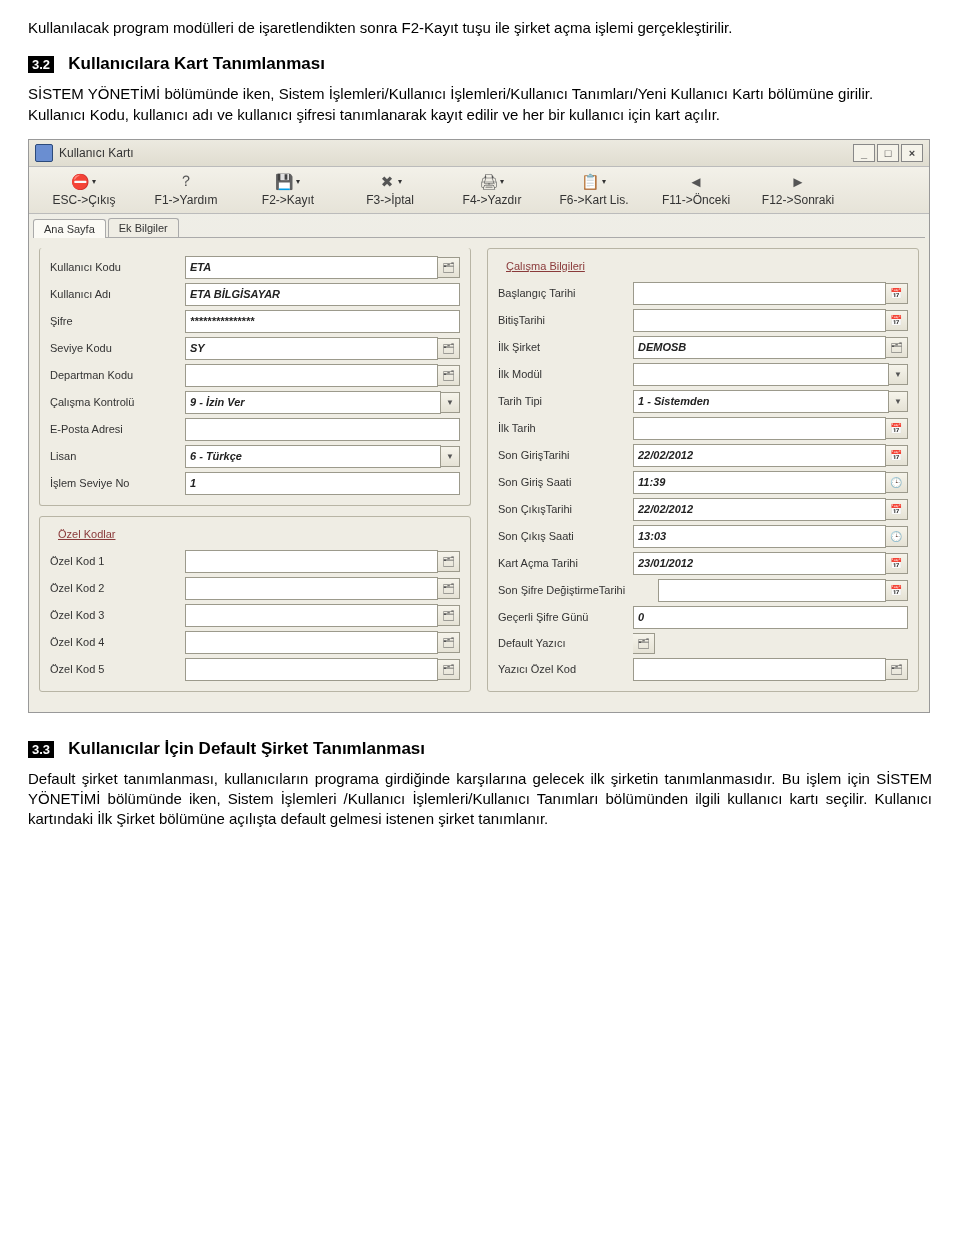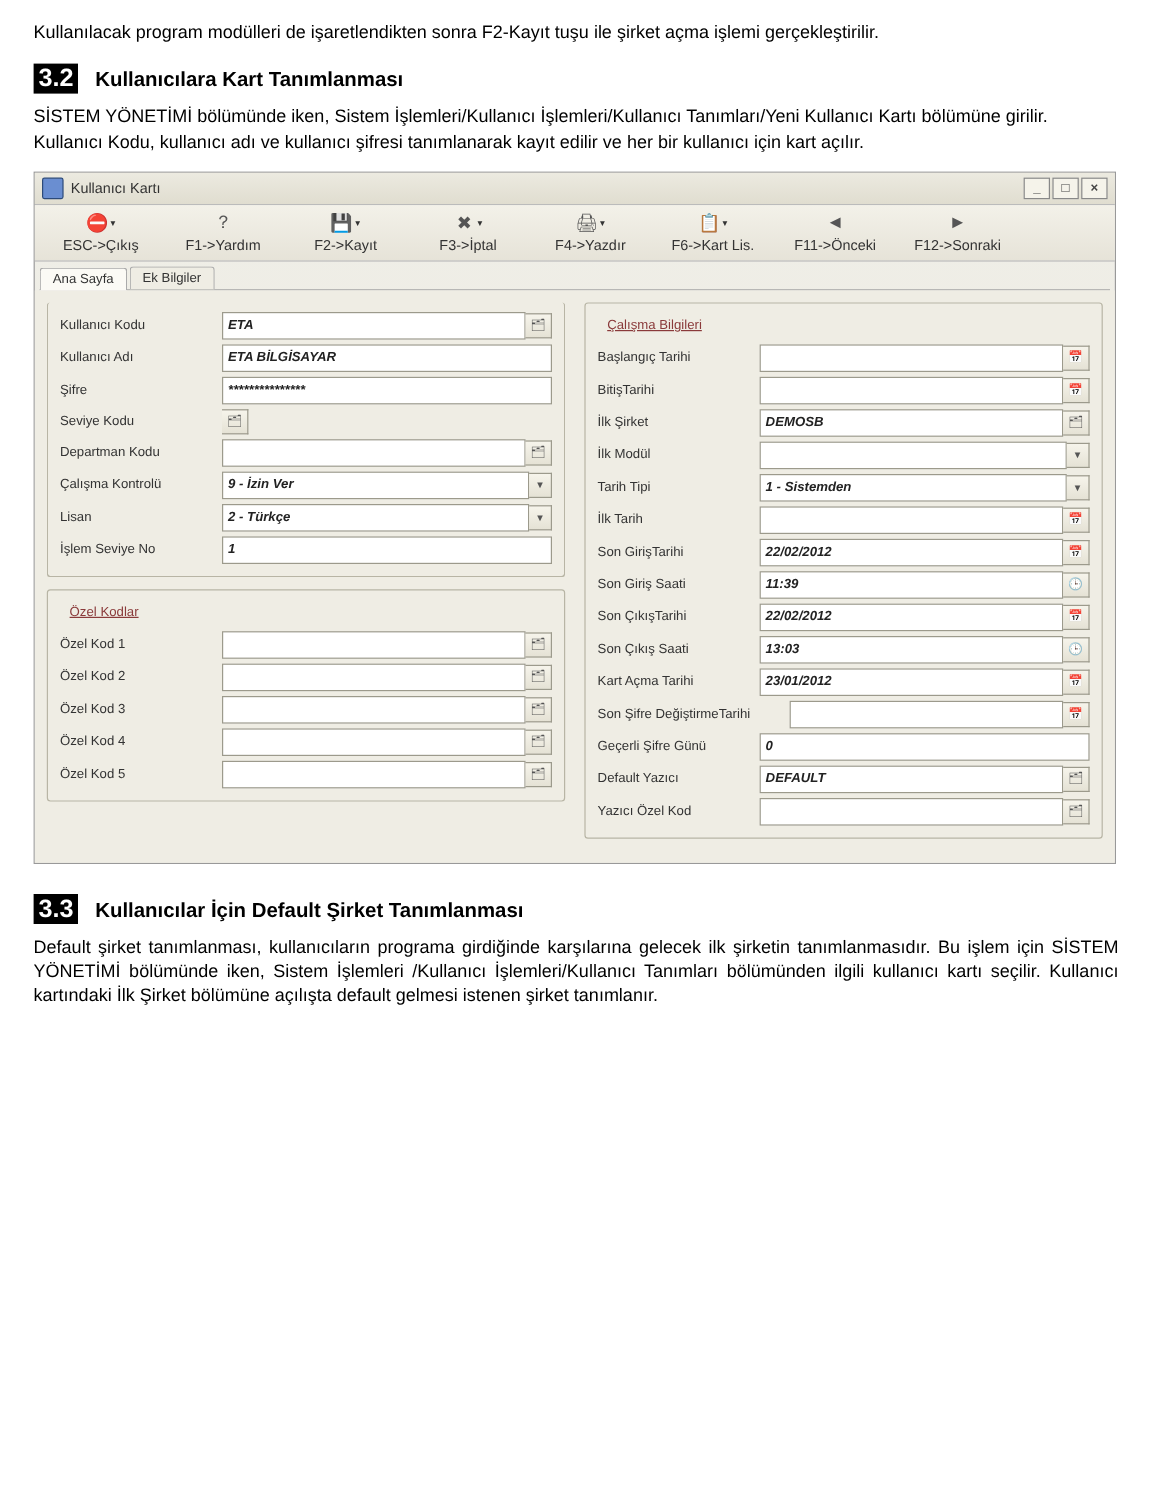--- a/index.html
+++ b/index.html
@@ -6,21 +6,21 @@
     font-family: Arial, sans-serif;
     background: #fff;
     margin: 0;
     padding: 18px 28px;
     font-size: 15px;
     color: #000;
   }
   .doc-text { text-align: justify; margin-bottom: 14px; line-height: 1.35; }
   .sec-num {
     background: #000; color: #fff; font-weight: bold;
-    padding: 1px 4px; margin-right: 10px; font-size: 21px;
+    padding: 1px 4px; margin-right: 10px; font-size: 13px;
   }
   .sec-title { font-weight: bold; font-size: 17px; }
   .sec-row { margin: 16px 0 10px 0; }
 
   
   .window {
     width: 900px;
     border: 1px solid #999;
     background: linear-gradient(#f0efe8,#e7e5dc);
     font-size: 12px;
@@ -176,35 +176,40 @@
         <div class="frow">
           <div class="flabel">Kullanıcı Adı</div>
           <div class="finput">ETA BİLGİSAYAR</div>
         </div>
         <div class="frow">
           <div class="flabel">Şifre</div>
           <div class="finput">***************</div>
         </div>
         <div class="frow">
           <div class="flabel">Seviye Kodu</div>
+          <div class="finput">SY</div>
           <div class="licon">🗂</div>
         </div>
         <div class="frow">
           <div class="flabel">Departman Kodu</div>
           <div class="finput"></div>
           <div class="licon">🗂</div>
         </div>
         <div class="frow">
           <div class="flabel">Çalışma Kontrolü</div>
           <div class="finput">9 - İzin Ver</div>
           <div class="dropic">▼</div>
         </div>
         <div class="frow">
+          <div class="flabel">E-Posta Adresi</div>
+          <div class="finput"></div>
+        </div>
+        <div class="frow">
           <div class="flabel">Lisan</div>
-          <div class="finput">2 - Türkçe</div>
+          <div class="finput">6 - Türkçe</div>
           <div class="dropic">▼</div>
         </div>
         <div class="frow">
           <div class="flabel">İşlem Seviye No</div>
           <div class="finput">1</div>
         </div>
       </div>
 
       <div class="group">
         <div class="group-legend">Özel Kodlar</div>
@@ -299,21 +304,20 @@
           <div class="flabel" style="width:160px">Son Şifre DeğiştirmeTarihi</div>
           <div class="finput"></div>
           <div class="licon">📅</div>
         </div>
         <div class="frow">
           <div class="flabel">Geçerli Şifre Günü</div>
           <div class="finput">0</div>
         </div>
         <div class="frow">
           <div class="flabel">Default Yazıcı</div>
-          <div class="finput">DEFAULT</div>
           <div class="licon">🗂</div>
         </div>
         <div class="frow">
           <div class="flabel">Yazıcı Özel Kod</div>
           <div class="finput"></div>
           <div class="licon">🗂</div>
         </div>
       </div>
     </div>
   </div>

